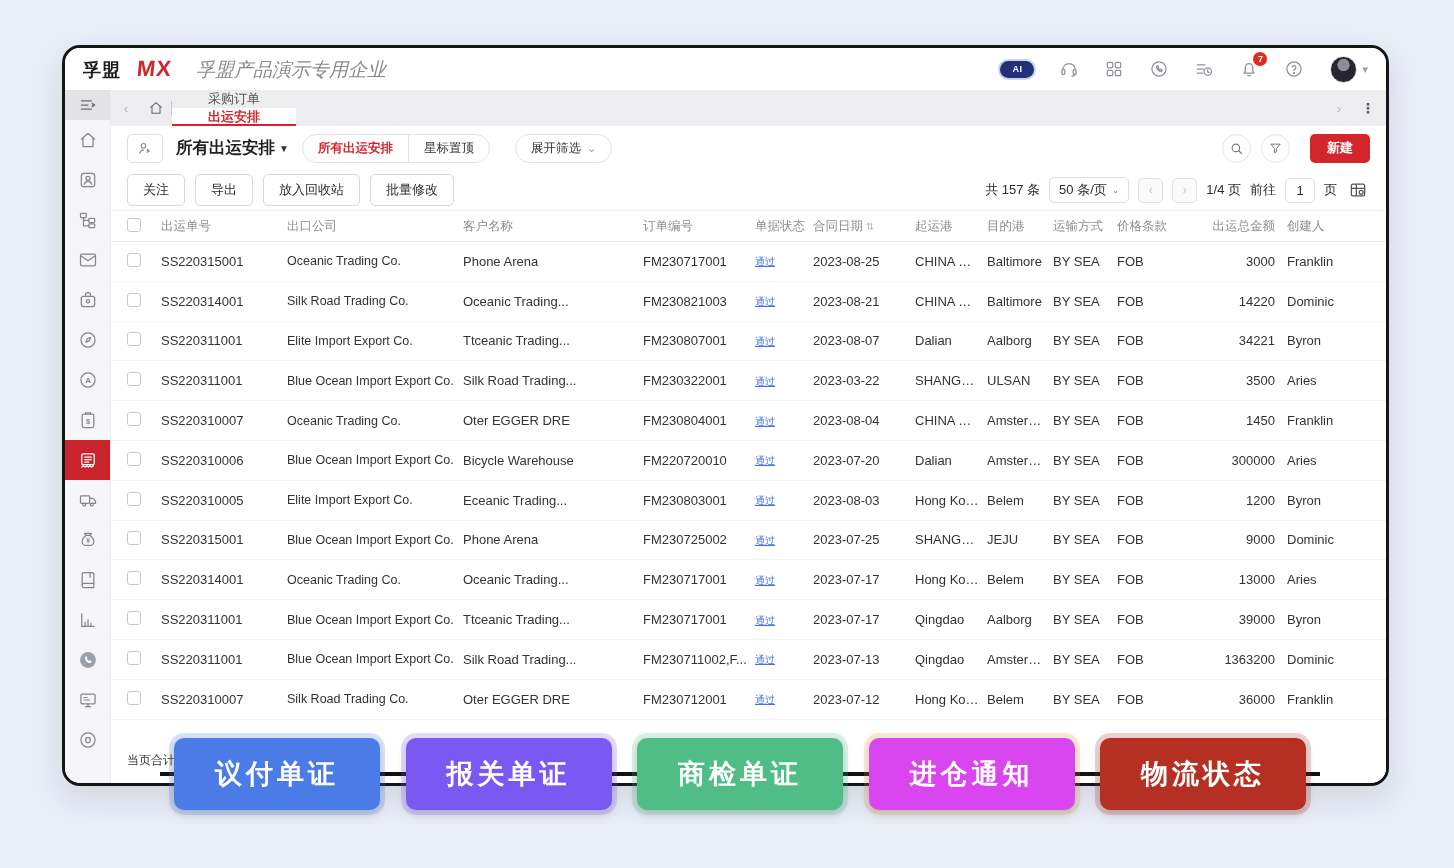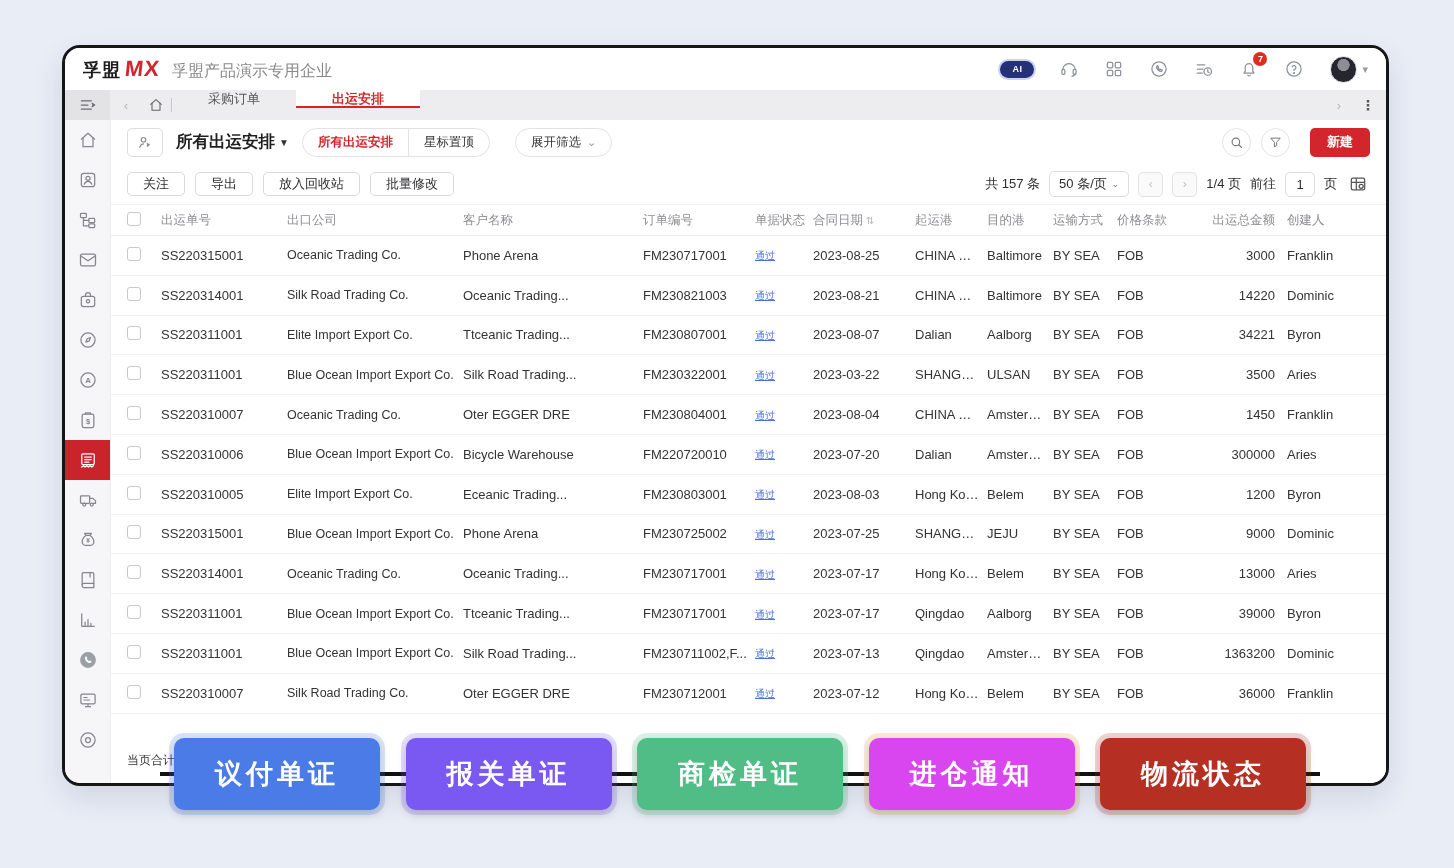--- a/index.html
+++ b/index.html
@@ -5,24 +5,24 @@
   * { margin:0; padding:0; box-sizing:border-box; }
   body { font-family:"Liberation Sans","DejaVu Sans",sans-serif; }
   .page { position:relative; width:1454px; height:868px; background:#e9edf6; overflow:hidden; }
 
   .window { position:absolute; left:62px; top:45px; width:1327px; height:741px; background:#fff;
     border:3px solid #161616; border-radius:18px; display:flex; flex-direction:column; overflow:hidden;
     box-shadow:0 12px 30px rgba(30,40,80,.12); }
 
   
   .topbar { flex:0 0 42px; display:flex; align-items:center; padding:0 18px; background:#fff; }
-  .brand { display:flex; align-items:baseline; gap:4px; }
+  .brand { display:flex; align-items:baseline; gap:16px; }
   .logo-cn { font-size:18px; font-weight:800; color:#1c1c1c; letter-spacing:1px; }
   .logo-mx { font-size:22px; font-weight:800; color:#d2262c; letter-spacing:1px; transform:skewX(-6deg); display:inline-block; }
-  .company { font-size:16px; color:#8a8a8a; margin-left:8px; }
+  .company { font-size:19px; color:#8a8a8a; margin-left:8px;font-style:italic; }
   .top-icons { margin-left:auto; display:flex; align-items:center; gap:25px; }
   .topbar-icon { position:relative; width:20px; height:20px; color:#8d9199; display:flex; align-items:center; justify-content:center; cursor:pointer; }
   .topbar-icon svg { width:20px; height:20px; }
   .ai-pill { width:34px; height:17px; border-radius:9px; background:#243077; color:#fff; font-size:9px;
     font-weight:800; display:flex; align-items:center; justify-content:center; letter-spacing:.5px;
     box-shadow:0 0 0 2px #c9d2ef; }
   .badge { position:absolute; top:-7px; right:-8px; min-width:14px; height:14px; border-radius:8px; background:#e02b20;
     color:#fff; font-size:9px; font-weight:700; display:flex; align-items:center; justify-content:center; padding:0 3px; }
   .avatar-wrap { display:flex; align-items:center; gap:5px; margin-left:26px; cursor:pointer; }
   .avatar { width:27px; height:27px; border-radius:50%;
@@ -39,21 +39,21 @@
   .side-item.active svg { color:#fff; }
 
   .main { flex:1; display:flex; flex-direction:column; min-width:0; background:#fff; }
 
   
   .tabstrip { flex:0 0 30px; background:#ededef; display:flex; align-items:stretch; font-size:13px; color:#555; }
   .nav-ctrl { width:30px; display:flex; align-items:center; justify-content:center; color:#b4b4b8; cursor:pointer; }
   .nav-ctrl.home { color:#666; }
   .nav-ctrl svg { width:16px; height:16px; }
   .vdiv { width:1px; height:14px; background:#c9c9cd; align-self:center; }
-  .tabs { display:flex; align-items:flex-start; }
+  .tabs { display:flex; align-items:center;flex-direction:column; }
   .tab { padding:0 36px; display:flex; align-items:center; position:relative; cursor:pointer; white-space:nowrap; }
   .tab.active { background:#fff; color:#d2262c; font-weight:700; }
   .tab.active::after { content:""; position:absolute; left:0; right:0; bottom:0; height:2px; background:#d2262c; }
   .tabstrip-right { margin-left:auto; display:flex; align-items:center; gap:4px; padding-right:8px; }
   .kebab { color:#57575c; font-size:14px; font-weight:700; width:20px; text-align:center; cursor:pointer; }
 
   
   .filterbar { flex:0 0 44px; display:flex; align-items:center; padding:0 16px; gap:13px; }
   .user-filter-btn { width:36px; height:29px; border:1px solid #ddd; border-radius:5px; display:flex; align-items:center;
     justify-content:center; color:#8d8d92; cursor:pointer; background:#fff; }
@@ -69,21 +69,21 @@
   .filter-right { margin-left:auto; display:flex; align-items:center; gap:10px; }
   .circle-btn { width:29px; height:29px; border:1px solid #e4e4e6; border-radius:50%; display:flex; align-items:center;
     justify-content:center; color:#77777c; cursor:pointer; background:#fff; }
   .circle-btn svg { width:15px; height:15px; }
   .create-btn { height:29px; background:#d2262c; color:#fff; border:none; border-radius:5px; padding:0 17px;
     font-size:13px; font-weight:700; display:flex; align-items:center; cursor:pointer; margin-left:10px;
     font-family:inherit; }
 
   
   .toolbar { flex:0 0 40px; display:flex; align-items:center; padding:0 16px; gap:10px; }
-  .tool-btn { height:24px; border:1px solid #d9d9db; border-radius:5px; background:#fff; padding:0 15px; font-size:13px;
+  .tool-btn { height:32px; border:1px solid #d9d9db; border-radius:5px; background:#fff; padding:0 15px; font-size:13px;
     color:#2e2e32; display:flex; align-items:center; cursor:pointer; white-space:nowrap; font-family:inherit; }
   .pager { margin-left:auto; display:flex; align-items:center; gap:9px; font-size:13px; color:#2e2e32; }
   .page-size { height:26px; border:1px solid #ddd; border-radius:5px; padding:0 9px; display:flex; align-items:center; gap:5px; cursor:pointer; background:#fff; }
   .page-size .caret { font-size:9px; color:#777; }
   .pg-btn { width:25px; height:25px; border:1px solid #e3e3e5; border-radius:5px; background:#fafafb; color:#c2c2c6;
     display:flex; align-items:center; justify-content:center; font-size:12px; cursor:pointer; }
   .goto-input { width:30px; height:25px; border:1px solid #ddd; border-radius:5px; display:flex; align-items:center;
     justify-content:center; background:#fff; }
   .colset-btn { width:24px; height:24px; color:#55555a; display:flex; align-items:center; justify-content:center; cursor:pointer; }
   .colset-btn svg { width:20px; height:20px; }

